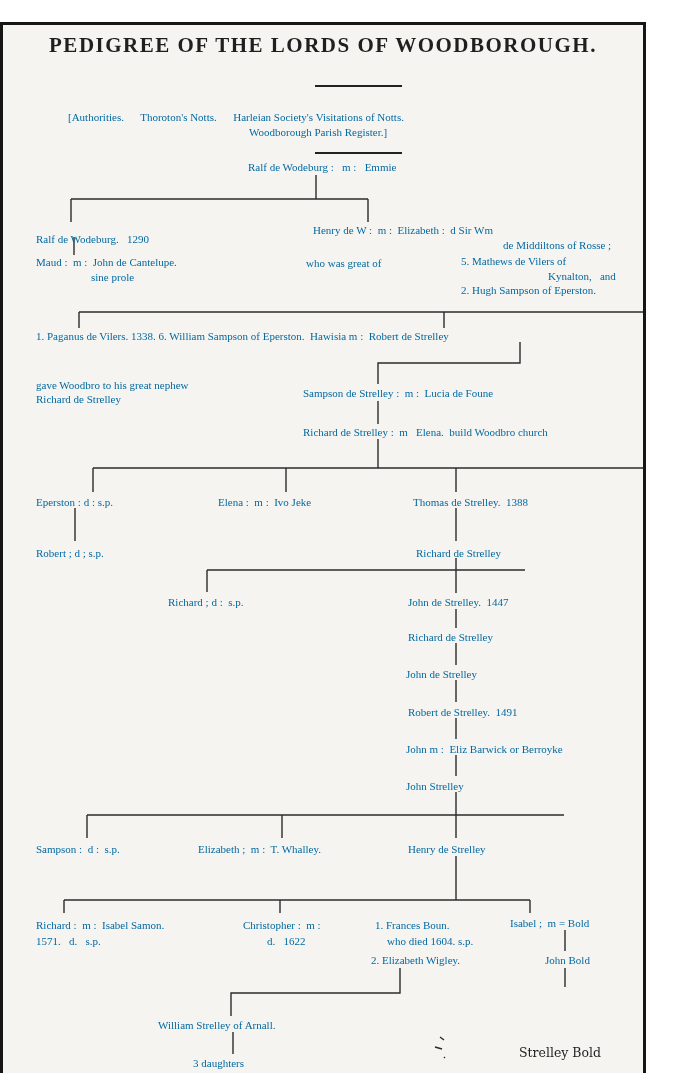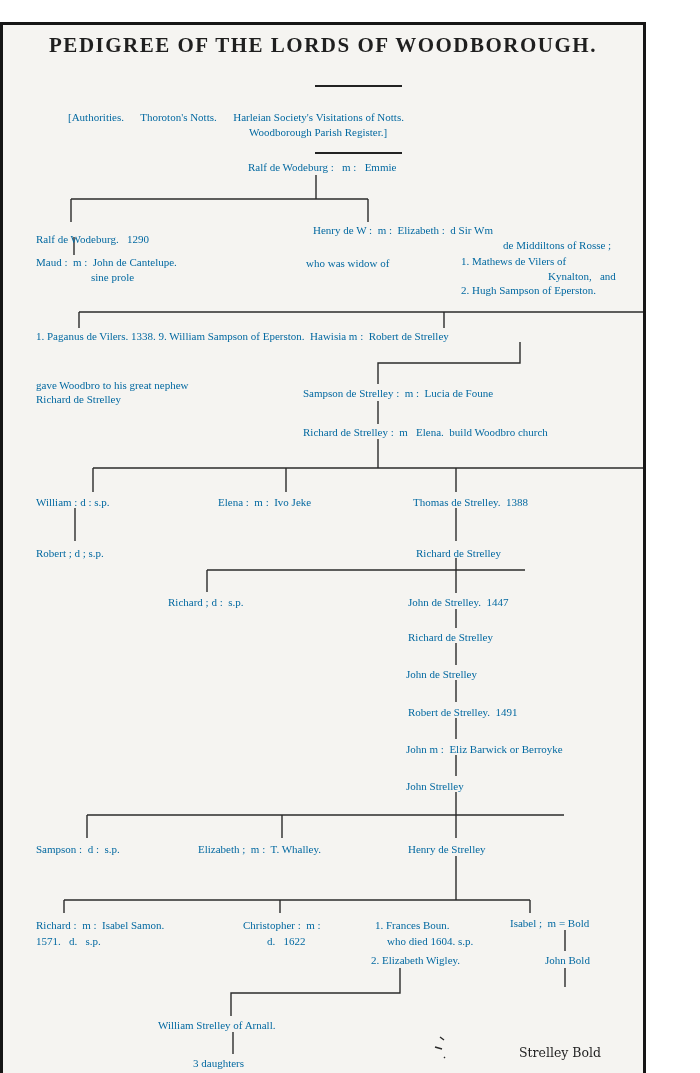--- a/index.html
+++ b/index.html
@@ -78,32 +78,32 @@
   <div class="n" style="left:246px;top:100px;">Woodborough Parish Register.]</div>
   <div class="rule" style="left:312px;top:127px;width:87px;"></div>
 
   <div class="n" style="left:245px;top:135px;text-align:right;">Ralf de Wodeburg :   m :   Emmie</div>
 
   <div class="n" style="left:33px;top:207px;">Ralf de Wodeburg.   1290</div>
   <div class="n" style="left:310px;top:198px;">Henry de W :  m :  Elizabeth :  d Sir Wm</div>
   <div class="n" style="left:500px;top:213px;">de Middiltons of Rosse ;</div>
   <div class="n" style="left:33px;top:230px;">Maud :  m :  John de Cantelupe.</div>
   <div class="n" style="left:88px;top:245px;">sine prole</div>
-  <div class="n" style="left:303px;top:231px;">who was widow of</div>
-  <div class="n" style="left:458px;top:229px;">1. Mathews de Vilers of</div>
+  <div class="n" style="left:303px;top:231px;">who was great of</div>
+  <div class="n" style="left:458px;top:229px;">5. Mathews de Vilers of</div>
   <div class="n" style="left:545px;top:244px;">Kynalton,   and</div>
   <div class="n" style="left:458px;top:258px;">2. Hugh Sampson of Eperston.</div>
 
-  <div class="n" style="left:33px;top:304px;">1. Paganus de Vilers. 1338. 9. William Sampson of Eperston.  Hawisia m :  Robert de Strelley</div>
+  <div class="n" style="left:33px;top:304px;">1. Paganus de Vilers. 1338. 6. William Sampson of Eperston.  Hawisia m :  Robert de Strelley</div>
   <div class="n" style="left:33px;top:353px;">gave Woodbro to his great nephew</div>
   <div class="n" style="left:33px;top:367px;">Richard de Strelley</div>
   <div class="n" style="left:300px;top:361px;">Sampson de Strelley :  m :  Lucia de Foune</div>
   <div class="n" style="left:300px;top:400px;">Richard de Strelley :  m   Elena.  build Woodbro church</div>
 
-  <div class="n" style="left:33px;top:470px;">William : d : s.p.</div>
+  <div class="n" style="left:33px;top:470px;">Eperston : d : s.p.</div>
   <div class="n" style="left:215px;top:470px;">Elena :  m :  Ivo Jeke</div>
   <div class="n" style="left:410px;top:470px;">Thomas de Strelley.  1388</div>
   <div class="n" style="left:33px;top:521px;">Robert ; d ; s.p.</div>
   <div class="n" style="left:413px;top:521px;">Richard de Strelley</div>
 
   <div class="n" style="left:165px;top:570px;">Richard ; d :  s.p.</div>
   <div class="n" style="left:405px;top:570px;">John de Strelley.  1447</div>
   <div class="n" style="left:405px;top:605px;">Richard de Strelley</div>
   <div class="n" style="left:403px;top:642px;">John de Strelley</div>
   <div class="n" style="left:405px;top:680px;">Robert de Strelley.  1491</div>

